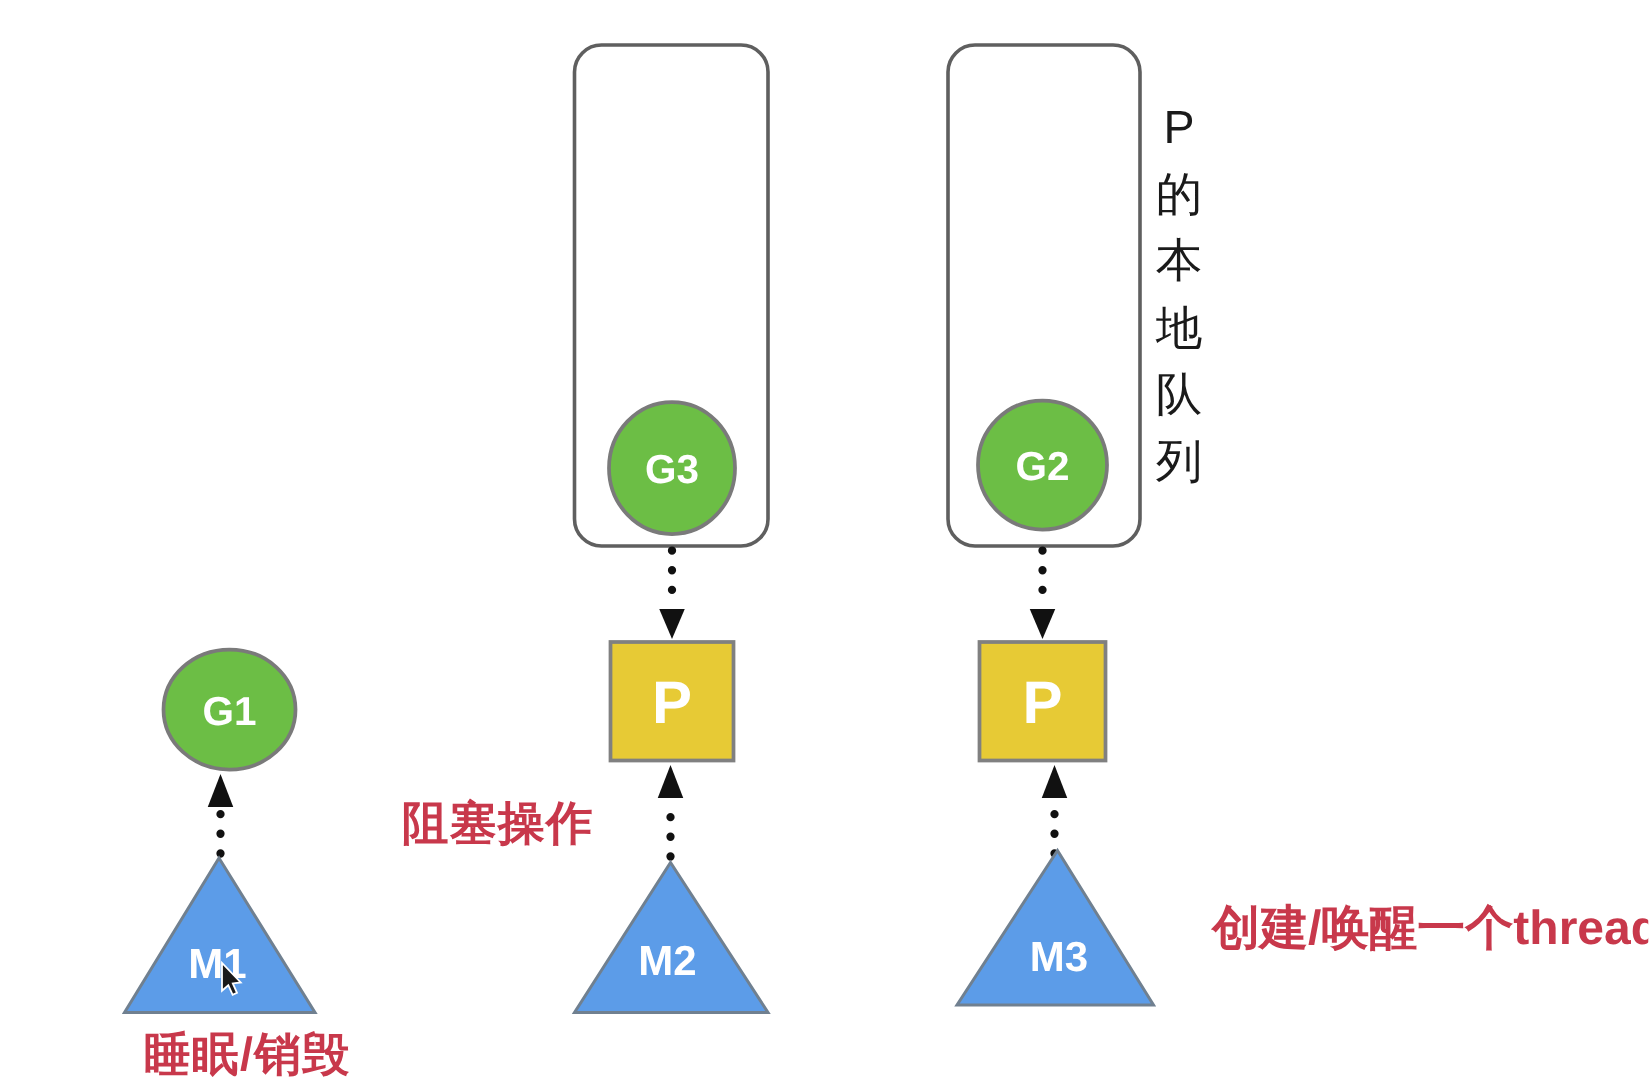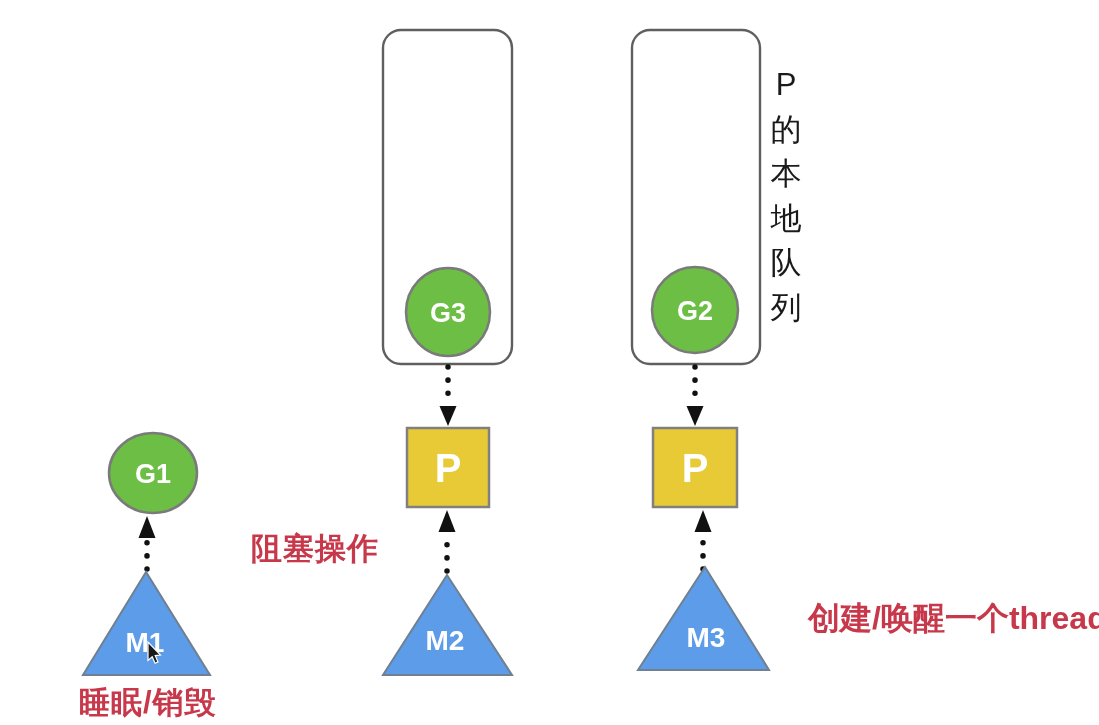--- a/index.html
+++ b/index.html
@@ -22,22 +22,22 @@
   .p-label { font-size: 40px; }
   .m-label { font-size: 28px; }
   .red-label {
     position: absolute;
     color: #c8384b;
     font-weight: bold;
     font-size: 31px;
     letter-spacing: 1px;
     white-space: nowrap;
   }
-  .blocking-label   { left: 251px; top: 528px; }
-  .sleep-label      { left: 79px;  top: 682px; }
+  .blocking-label   { left: 268px; top: 528px; }
+  .sleep-label      { left: 96px;  top: 682px; }
   .create-label     { left: 808px; top: 597px; font-size: 32px; letter-spacing: 0px; }
   .vertical-label {
     position: absolute;
     left: 766px;
     top: 63px;
     width: 40px;
     color: #1a1a1a;
     font-size: 31px;
     line-height: 44.5px;
     text-align: center;

